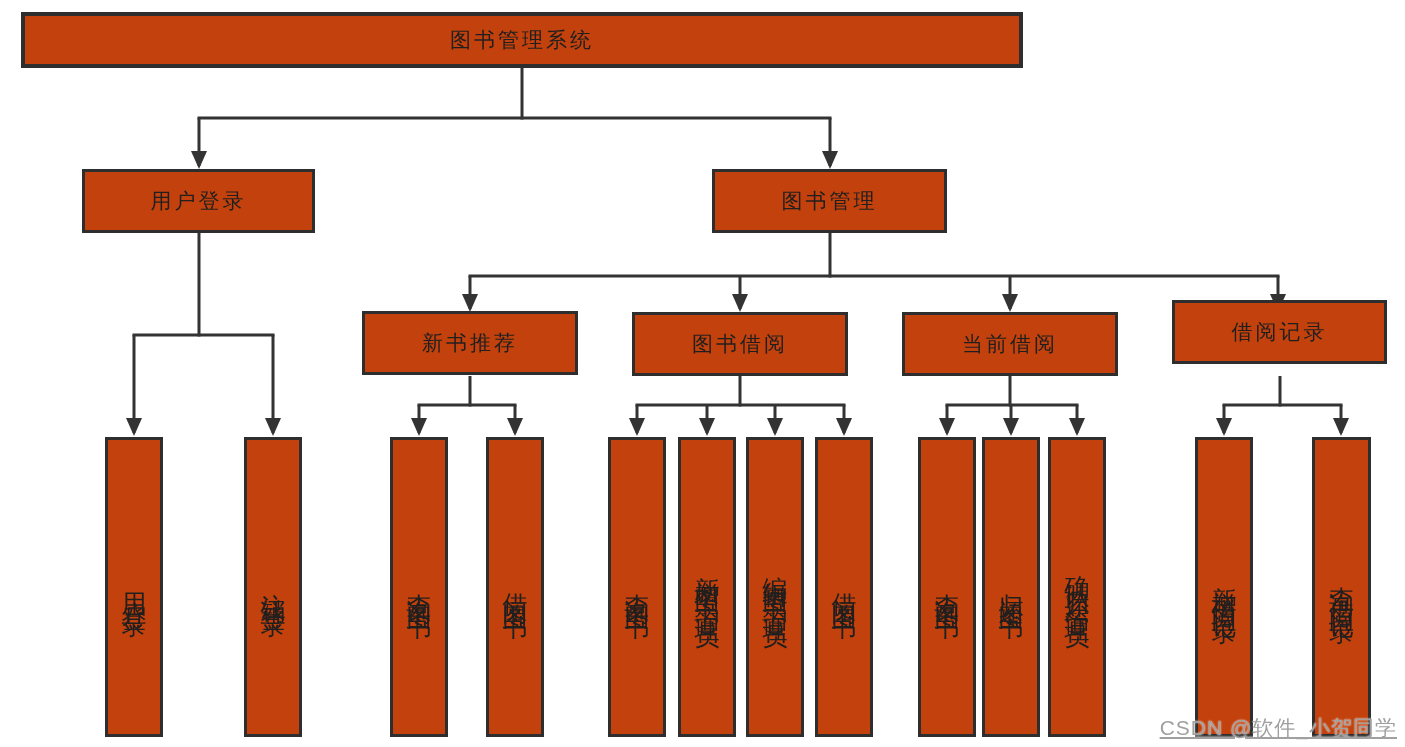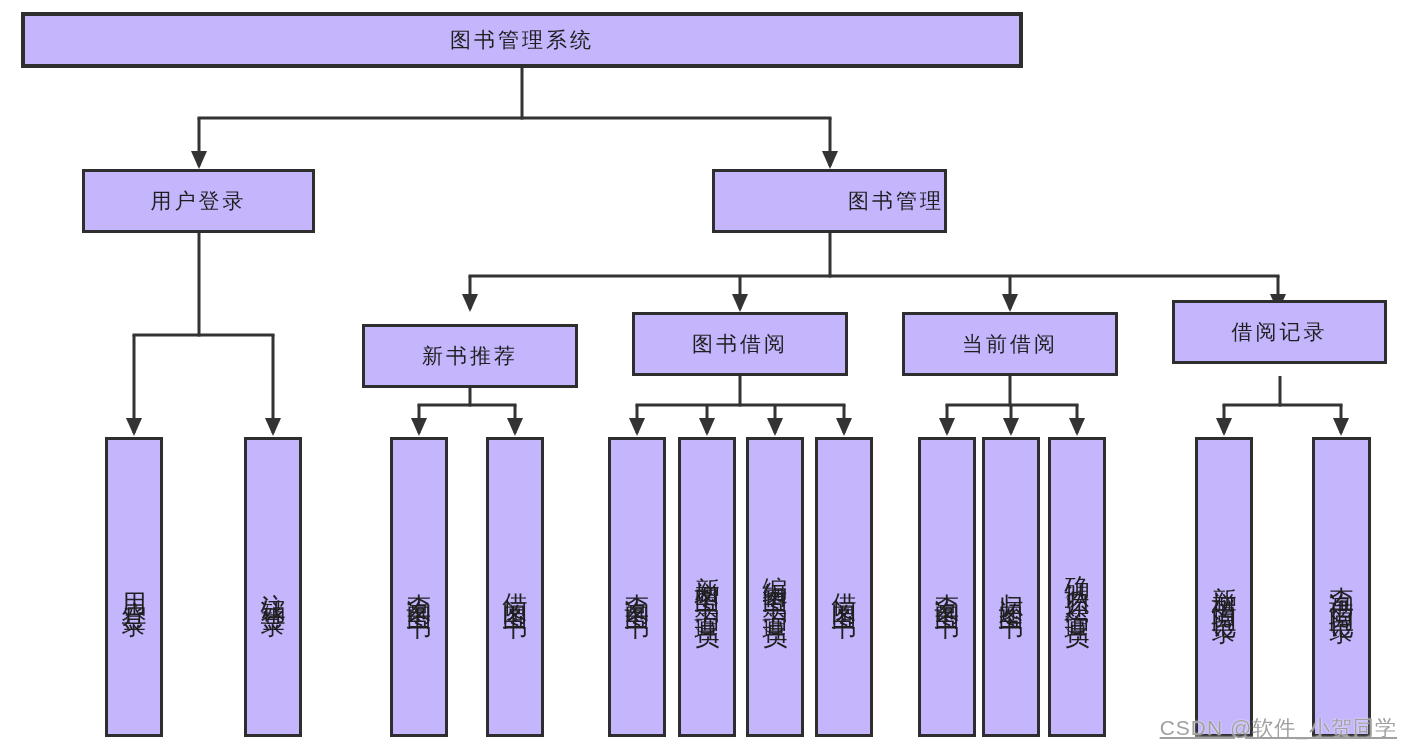--- a/index.html
+++ b/index.html
@@ -18,21 +18,21 @@
   .connectors {
     position: absolute;
     left: 0; top: 0;
     width: 1405px;
     height: 747px;
   }
   .connectors line { stroke: var(--line, #333333); stroke-width: 3; }
   .node {
     position: absolute;
     box-sizing: border-box;
-    background: #c4b5fd;
+    background: #c2410c;
     border: 3px solid var(--border, #2e2e2e);
     display: flex;
     align-items: center;
     justify-content: center;
     color: var(--text, #1f1f1f);
   }
   .node.root { border-width: 4px; }
   .node .h-label {
     font-size: 21px;
     letter-spacing: 3px;
@@ -110,25 +110,25 @@
     <line x1="1341" y1="405" x2="1341" y2="433" marker-end="url(#arrow)"></line>
   </svg>
 
   <div class="node root" style="left:21px; top:12px; width:1002px; height:56px;">
     <span class="h-label">图书管理系统</span>
   </div>
 
   <div class="node" style="left:82px; top:169px; width:233px; height:64px;">
     <span class="h-label">用户登录</span>
   </div>
-  <div class="node" style="left:712px; top:169px; width:235px; height:64px;justify-content:flex-end;">
+  <div class="node" style="left:712px; top:169px; width:235px; height:64px;">
     <span class="h-label">图书管理</span>
   </div>
 
-  <div class="node" style="left:362px; top:324px; width:216px; height:64px;">
+  <div class="node" style="left:362px; top:311px; width:216px; height:64px;">
     <span class="h-label">新书推荐</span>
   </div>
   <div class="node" style="left:902px; top:312px; width:216px; height:64px;">
     <span class="h-label">当前借阅</span>
   </div>
   <div class="node" style="left:632px; top:312px; width:216px; height:64px;">
     <span class="h-label">图书借阅</span>
   </div>
   <div class="node" style="left:1172px; top:300px; width:215px; height:64px;">
     <span class="h-label">借阅记录</span>

